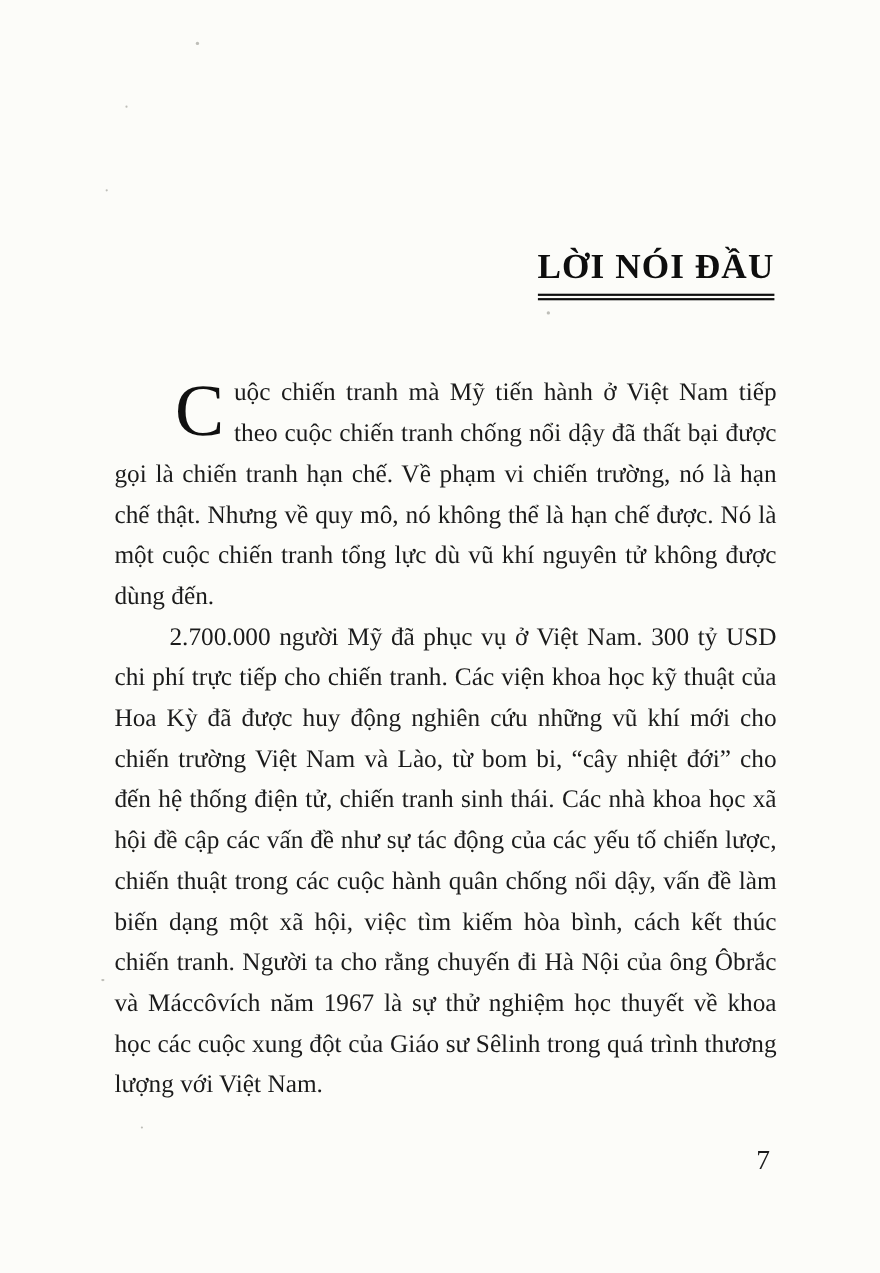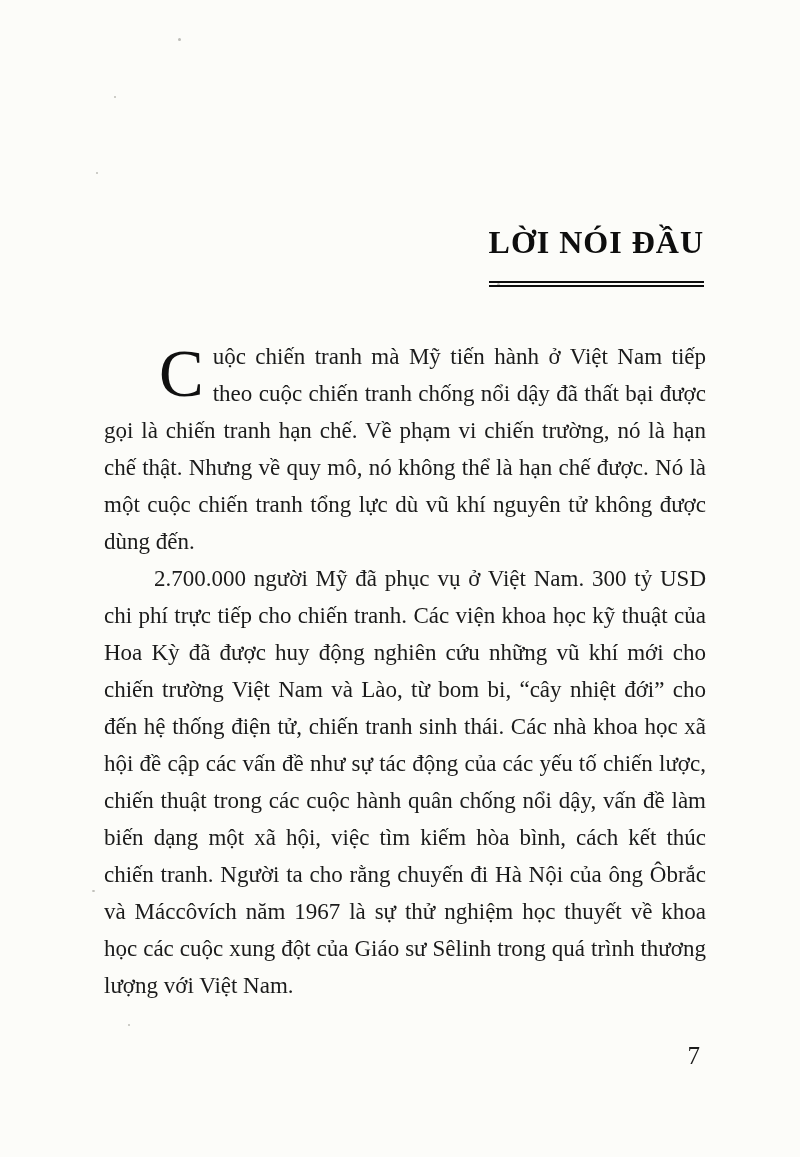--- a/index.html
+++ b/index.html
@@ -23,21 +23,21 @@
     top: 224px;
     right: 96px;
     text-align: right;
   }
   .title-text {
     display: inline-block;
     font-size: 32px;
     font-weight: bold;
     letter-spacing: 1px;
     color: #0e0e0e;
-    padding-bottom: 20px;
+    padding-bottom: 6px;
     border-bottom: 6px double #0e0e0e;
     white-space: nowrap;
   }
   .body-text {
     position: absolute;
     top: 338px;
     left: 104px;
     width: 602px;
     font-size: 23px;
     line-height: 37px;

